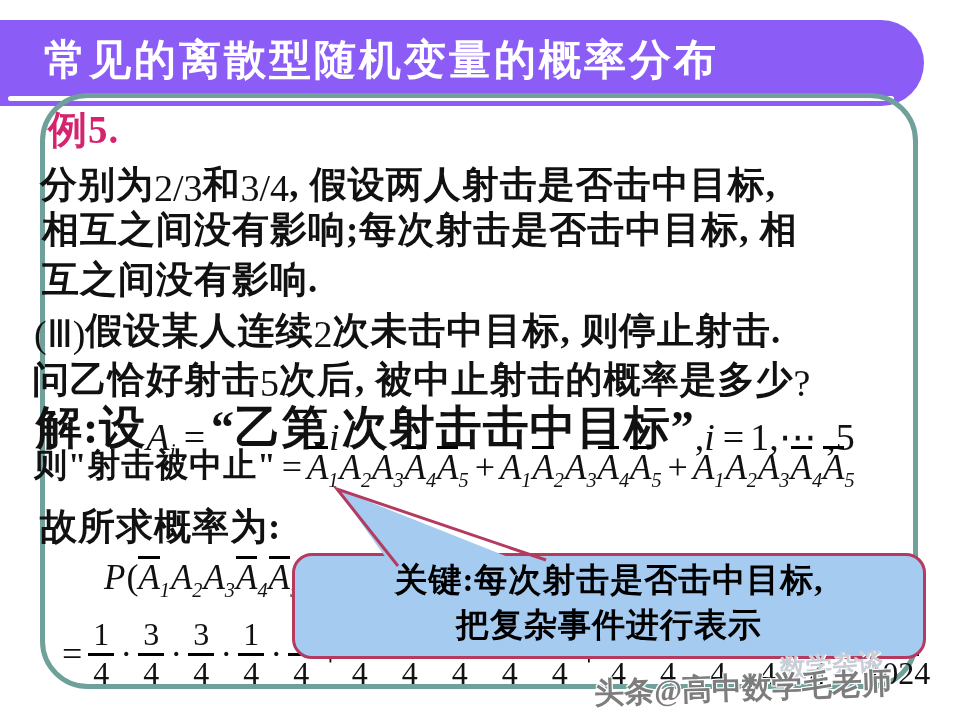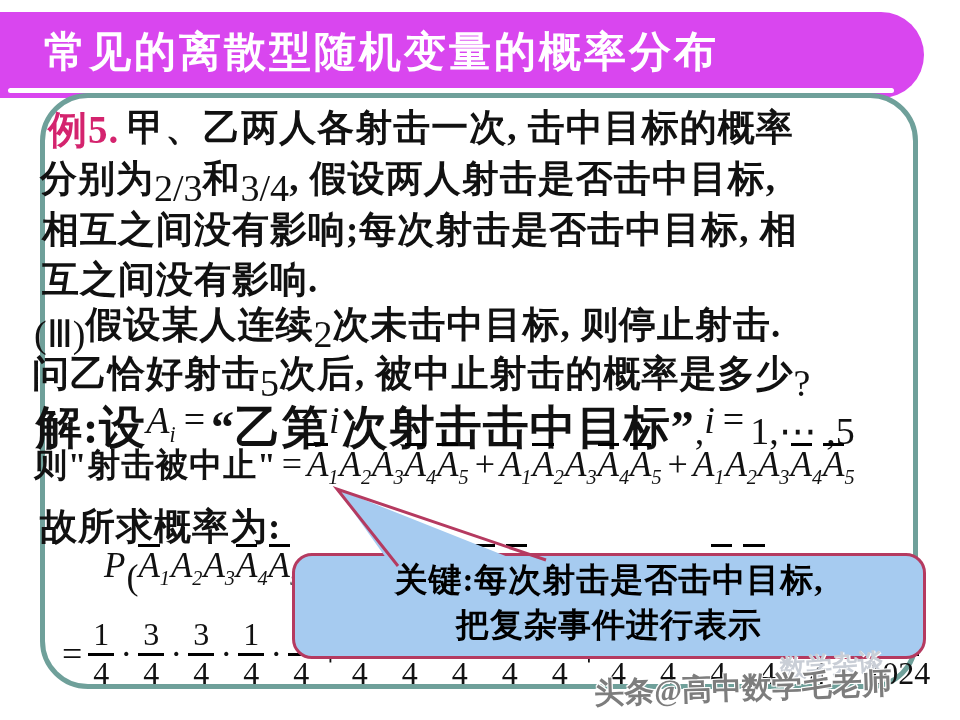--- a/index.html
+++ b/index.html
@@ -1,29 +1,29 @@
 <!DOCTYPE html>
 <html><head>
 <meta charset="utf-8">
 <style>
   html,body{margin:0;padding:0;background:#e8e8e8;}
   .slide{position:relative;width:960px;height:720px;background:#ffffff;overflow:hidden;
          font-family:"Liberation Serif",serif;}
   
-  .title-bar{position:absolute;left:0;top:12px;width:924px;height:86px;
-             background:#d946ef;border-radius:0 46px 46px 0;}
+  .title-bar{position:absolute;left:0;top:20px;width:924px;height:86px;
+             background:#8b5cf6;border-radius:0 46px 46px 0;}
   .title-text{position:absolute;left:44px;top:12px;font-size:42px;font-weight:700;
               color:#ffffff;letter-spacing:3px;white-space:nowrap;}
   .title-underline{position:absolute;left:8px;bottom:5px;width:886px;height:5px;
                    background:#ffffff;border-radius:3px;}
   
   .content-box{position:absolute;left:40px;top:93px;width:868px;height:586px;
                border:5px solid #6FA09A;border-radius:48px;background:transparent;}
   
-  .tline{position:absolute;white-space:nowrap;display:flex;align-items:flex-start;color:#111;z-index:2;}
+  .tline{position:absolute;white-space:nowrap;display:flex;align-items:flex-end;color:#111;z-index:2;}
   .tk-cjk{font-family:"Liberation Serif",serif;font-weight:700;font-size:37px;letter-spacing:1px;}
   .tk-plain{font-family:"Liberation Serif",serif;font-size:38px;margin-top:12px;}
   .tk-op{font-family:"Liberation Serif",serif;font-size:38px;padding:0 6px;}
   .tk-var{font-family:"Liberation Serif",serif;font-style:italic;font-size:38px;margin-right:2px;}
   .tk-var sub{font-size:0.58em;font-style:italic;line-height:0;}
   .vletter{display:inline-block;line-height:1;padding-top:4px;}
   .barred .vletter{border-top:3px solid #000;padding-top:1px;}
   .frac{display:inline-flex;flex-direction:column;align-items:center;
         font-family:"Liberation Serif",serif;font-size:32px;margin:0 2px;line-height:1.12;}
   .fn{border-bottom:3px solid #000;padding:0 5px;}
@@ -69,21 +69,20 @@
 
   <div class="title-bar">
     <div class="title-text">常见的离散型随机变量的概率分布</div>
     <div class="title-underline"></div>
   </div>
 
   <div class="content-box"></div>
 
   <div class="tline" id="l1">
     <span class="ex-label">例5.</span>
-    <span class="tk-cjk">甲、乙两人各射击一次, 击中目标的概率</span>
   </div>
   <div class="tline" id="l2">
       <span class="tk-cjk">分别为</span>
       <span class="tk-plain">2/3</span>
       <span class="tk-cjk">和</span>
       <span class="tk-plain">3/4</span>
       <span class="tk-cjk">, 假设两人射击是否击中目标,</span>
     </div>
   <div class="tline" id="l3">
     <span class="tk-cjk">相互之间没有影响;每次射击是否击中目标, 相</span>

